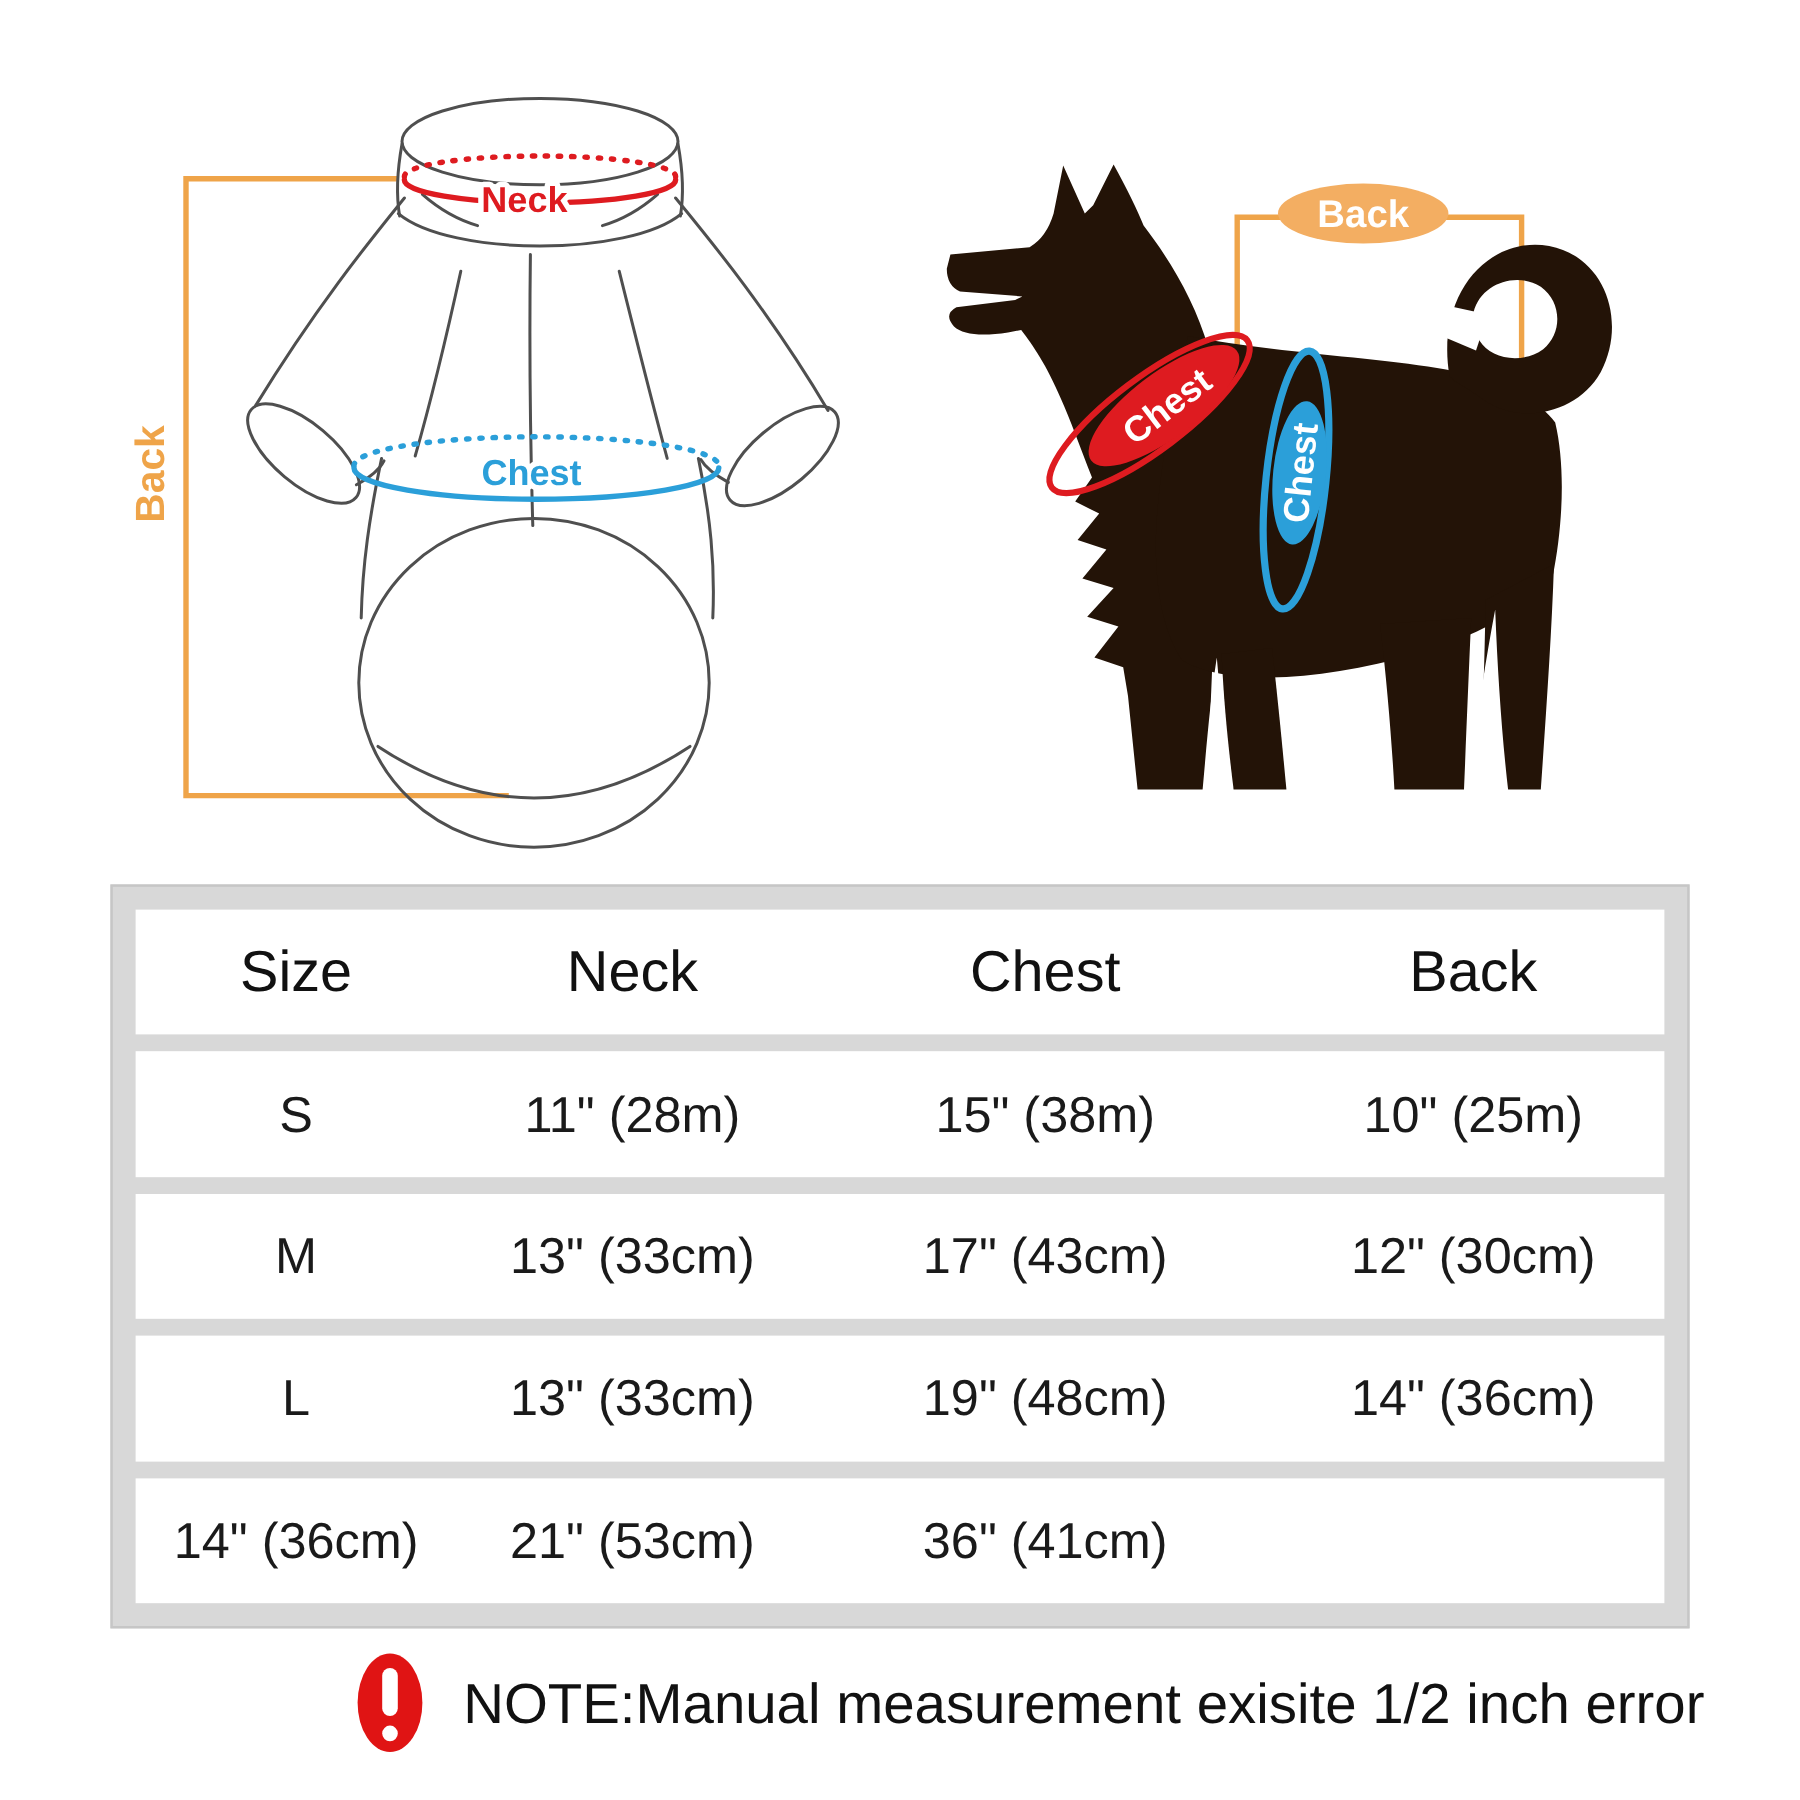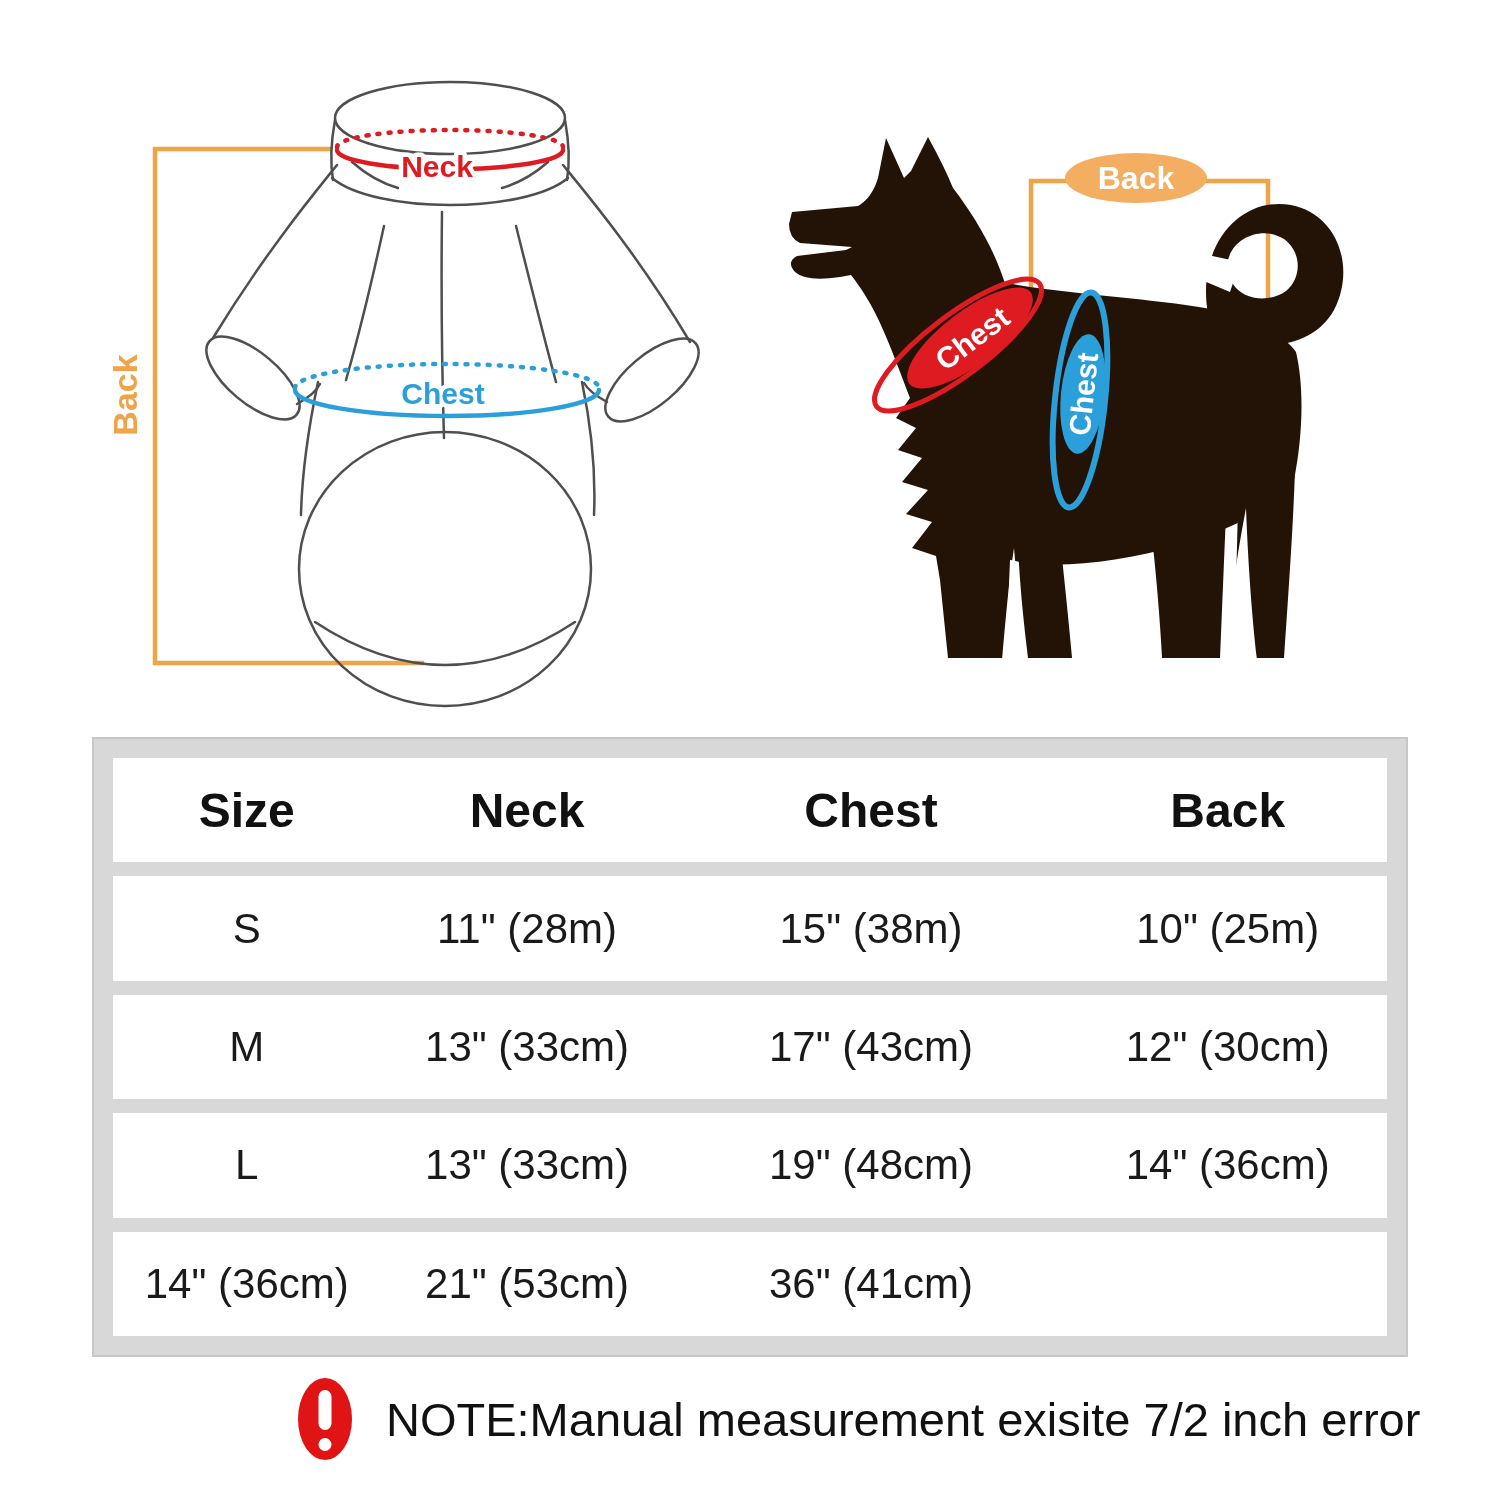--- a/index.html
+++ b/index.html
@@ -25,21 +25,21 @@
   .ring-blue{stroke:var(--blue);stroke-width:6;fill:none}
   .pill-red{fill:var(--red)} .pill-blue{fill:var(--blue)} .pill-orange{fill:var(--orange-light)}
   .pill-text{font:bold 30px "Liberation Sans",sans-serif;fill:#fff;text-anchor:middle}
   .pill-text.big{font-size:32px}
   
   .size-table{position:absolute;left:92px;top:737px;width:1316px;height:620px;
     background:var(--frame);border:2px solid #C6C6C6;padding:19px;
     display:flex;flex-direction:column;gap:14px}
   .trow{flex:1;background:#fff;display:grid;grid-template-columns:21% 23% 31% 25%;align-items:center}
   .tcell{text-align:center;font-size:42px;color:var(--ink)}
-  .thead .tcell{font-weight:bold;font-size:48px;color:#111}
+  .thead .tcell{font-weight:normal;font-size:48px;color:#111}
   
   .note{position:absolute;left:298px;top:1378px;display:flex;align-items:center;gap:34px}
   .note-icon{width:54px;height:82px;background:var(--note-red);border-radius:50%;position:relative;flex:0 0 auto}
   .note-icon .bar{position:absolute;left:50%;transform:translateX(-50%);top:12px;width:13px;height:40px;background:#fff;border-radius:7px}
   .note-icon .dot{position:absolute;left:50%;transform:translateX(-50%);bottom:9px;width:13px;height:13px;background:#fff;border-radius:50%}
   .note-text{font-size:47px;color:#111;white-space:nowrap}
 </style>
 </head>
 <body>
 
@@ -160,16 +160,16 @@
         <div class="tcell">21" (53cm)</div>
         <div class="tcell">36" (41cm)</div>
       </div>
     </div>
 
   <div class="note">
     <div class="note-icon">
       <div class="bar"></div>
         <div class="dot"></div>
     </div>
-    <div class="note-text">NOTE:Manual measurement exisite 7/2 inch error</div>
+    <div class="note-text">NOTE:Manual measurement exisite 1/2 inch error</div>
   </div>
 
 </div>
 
 </body></html>

